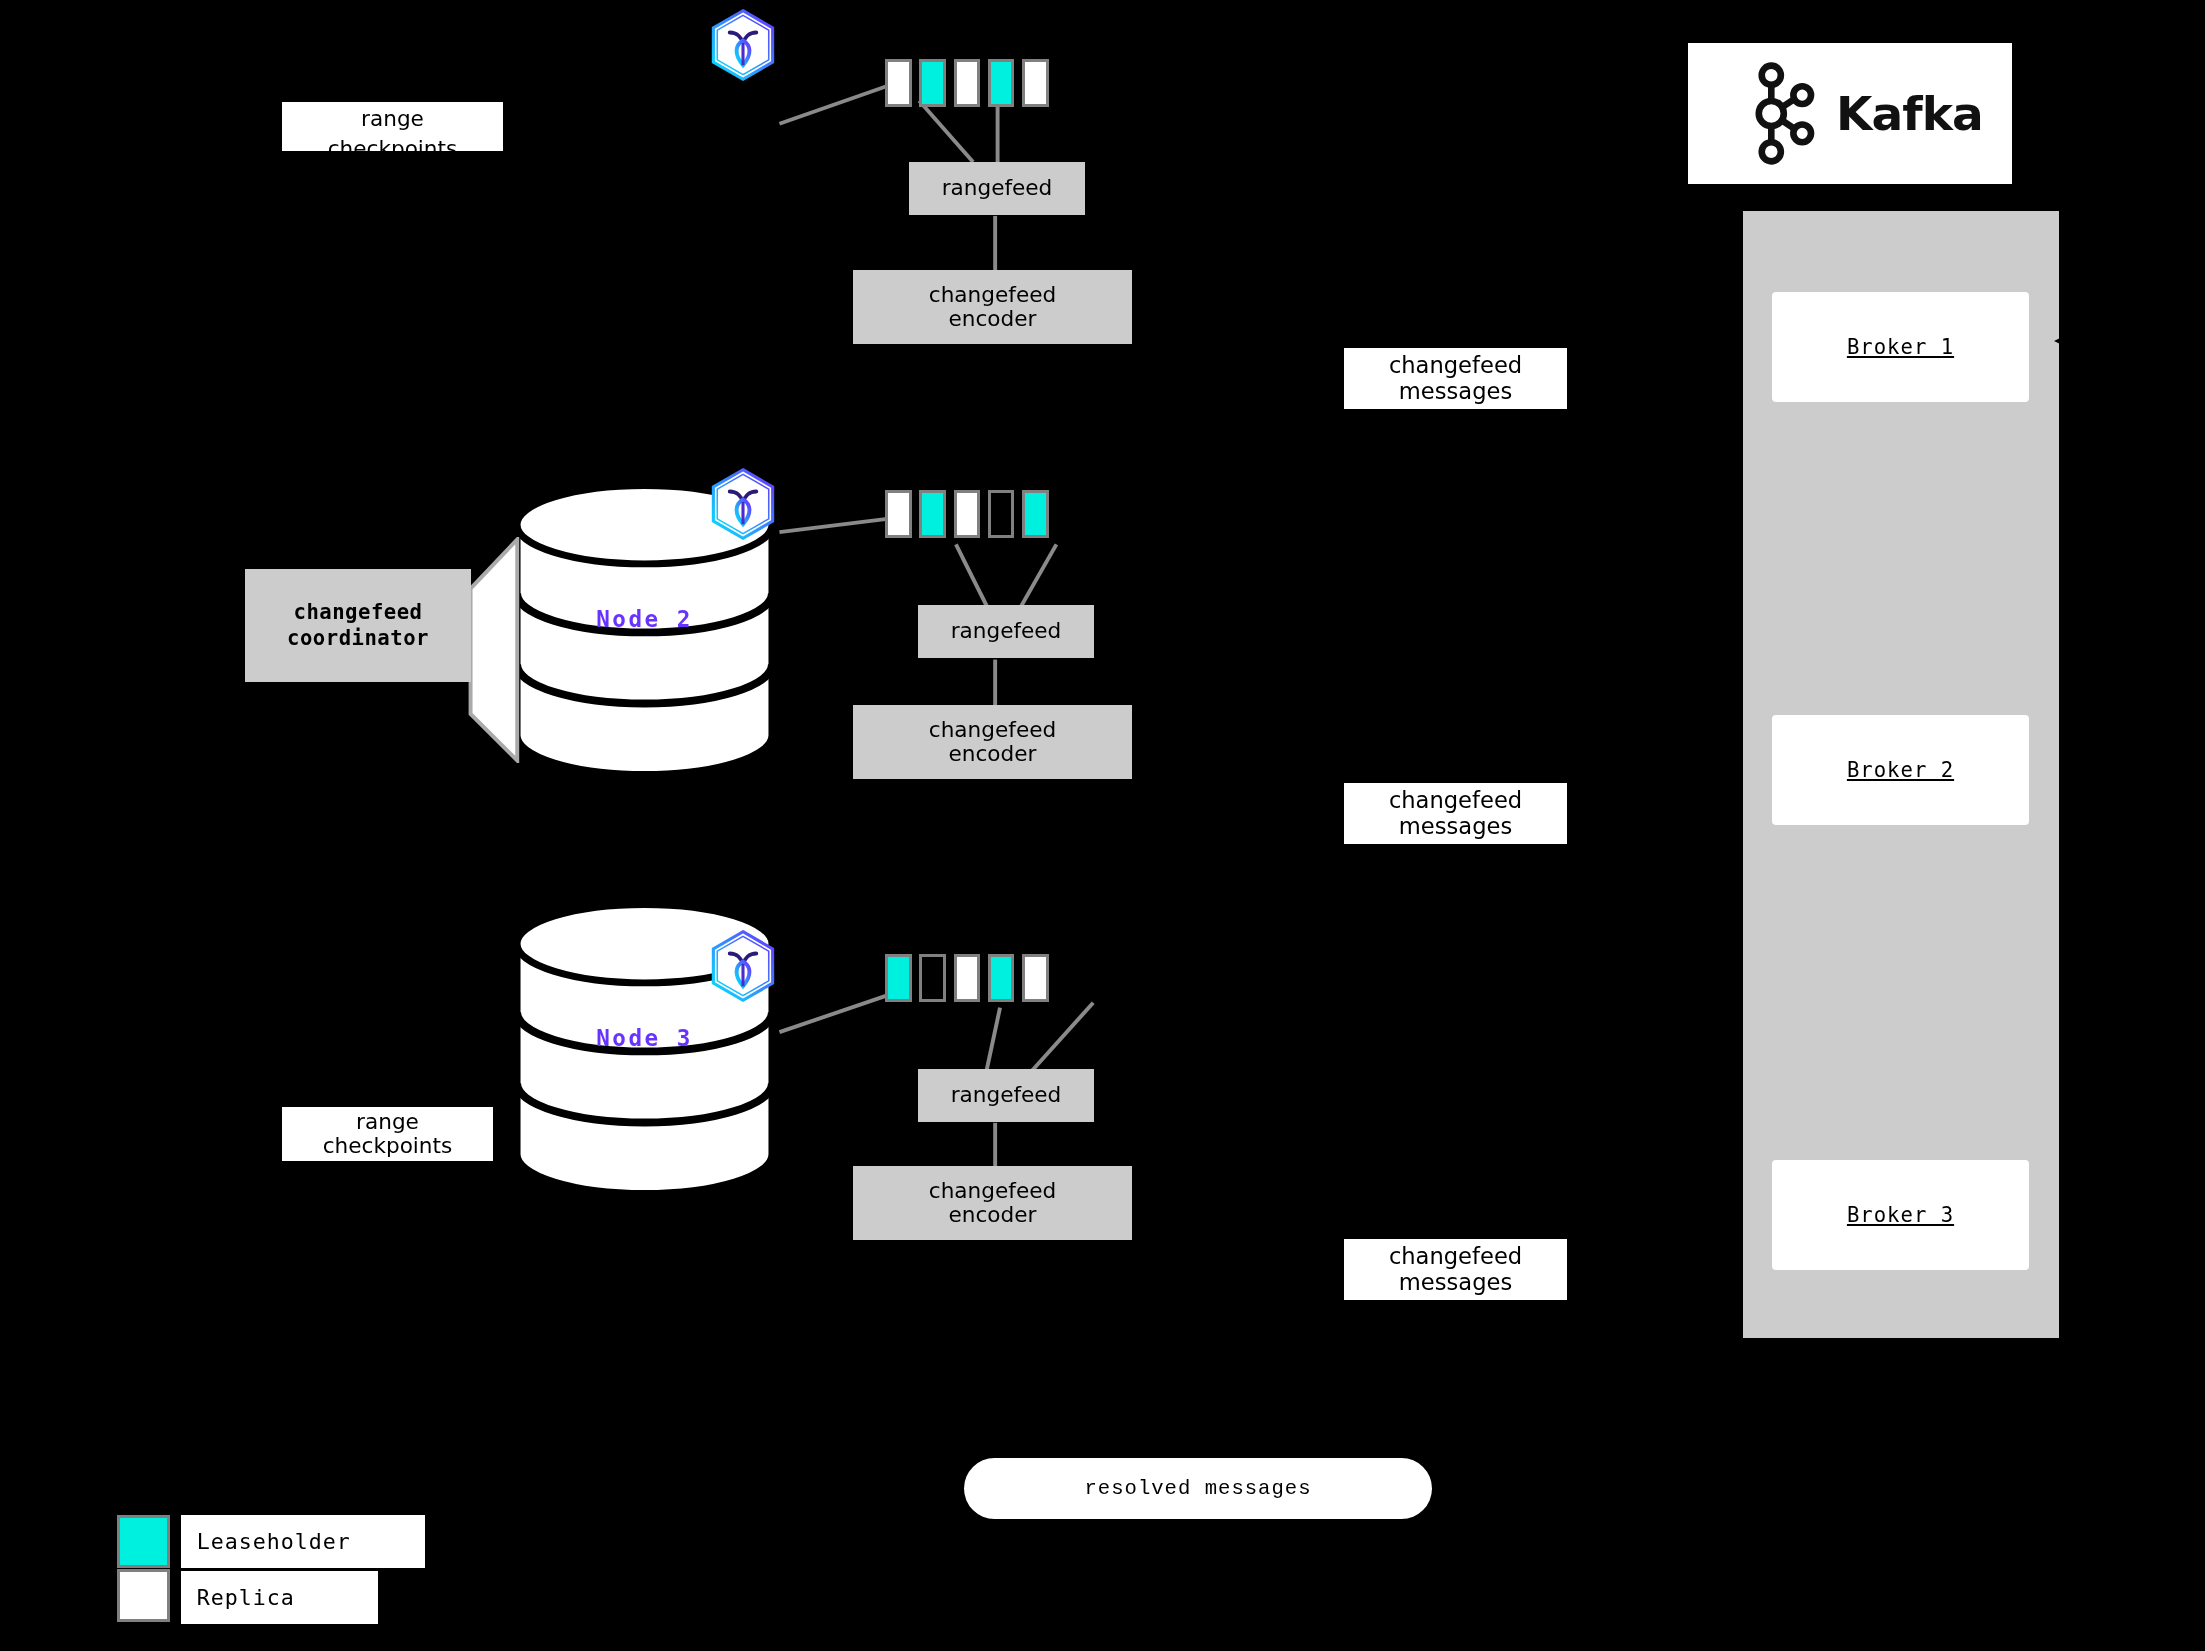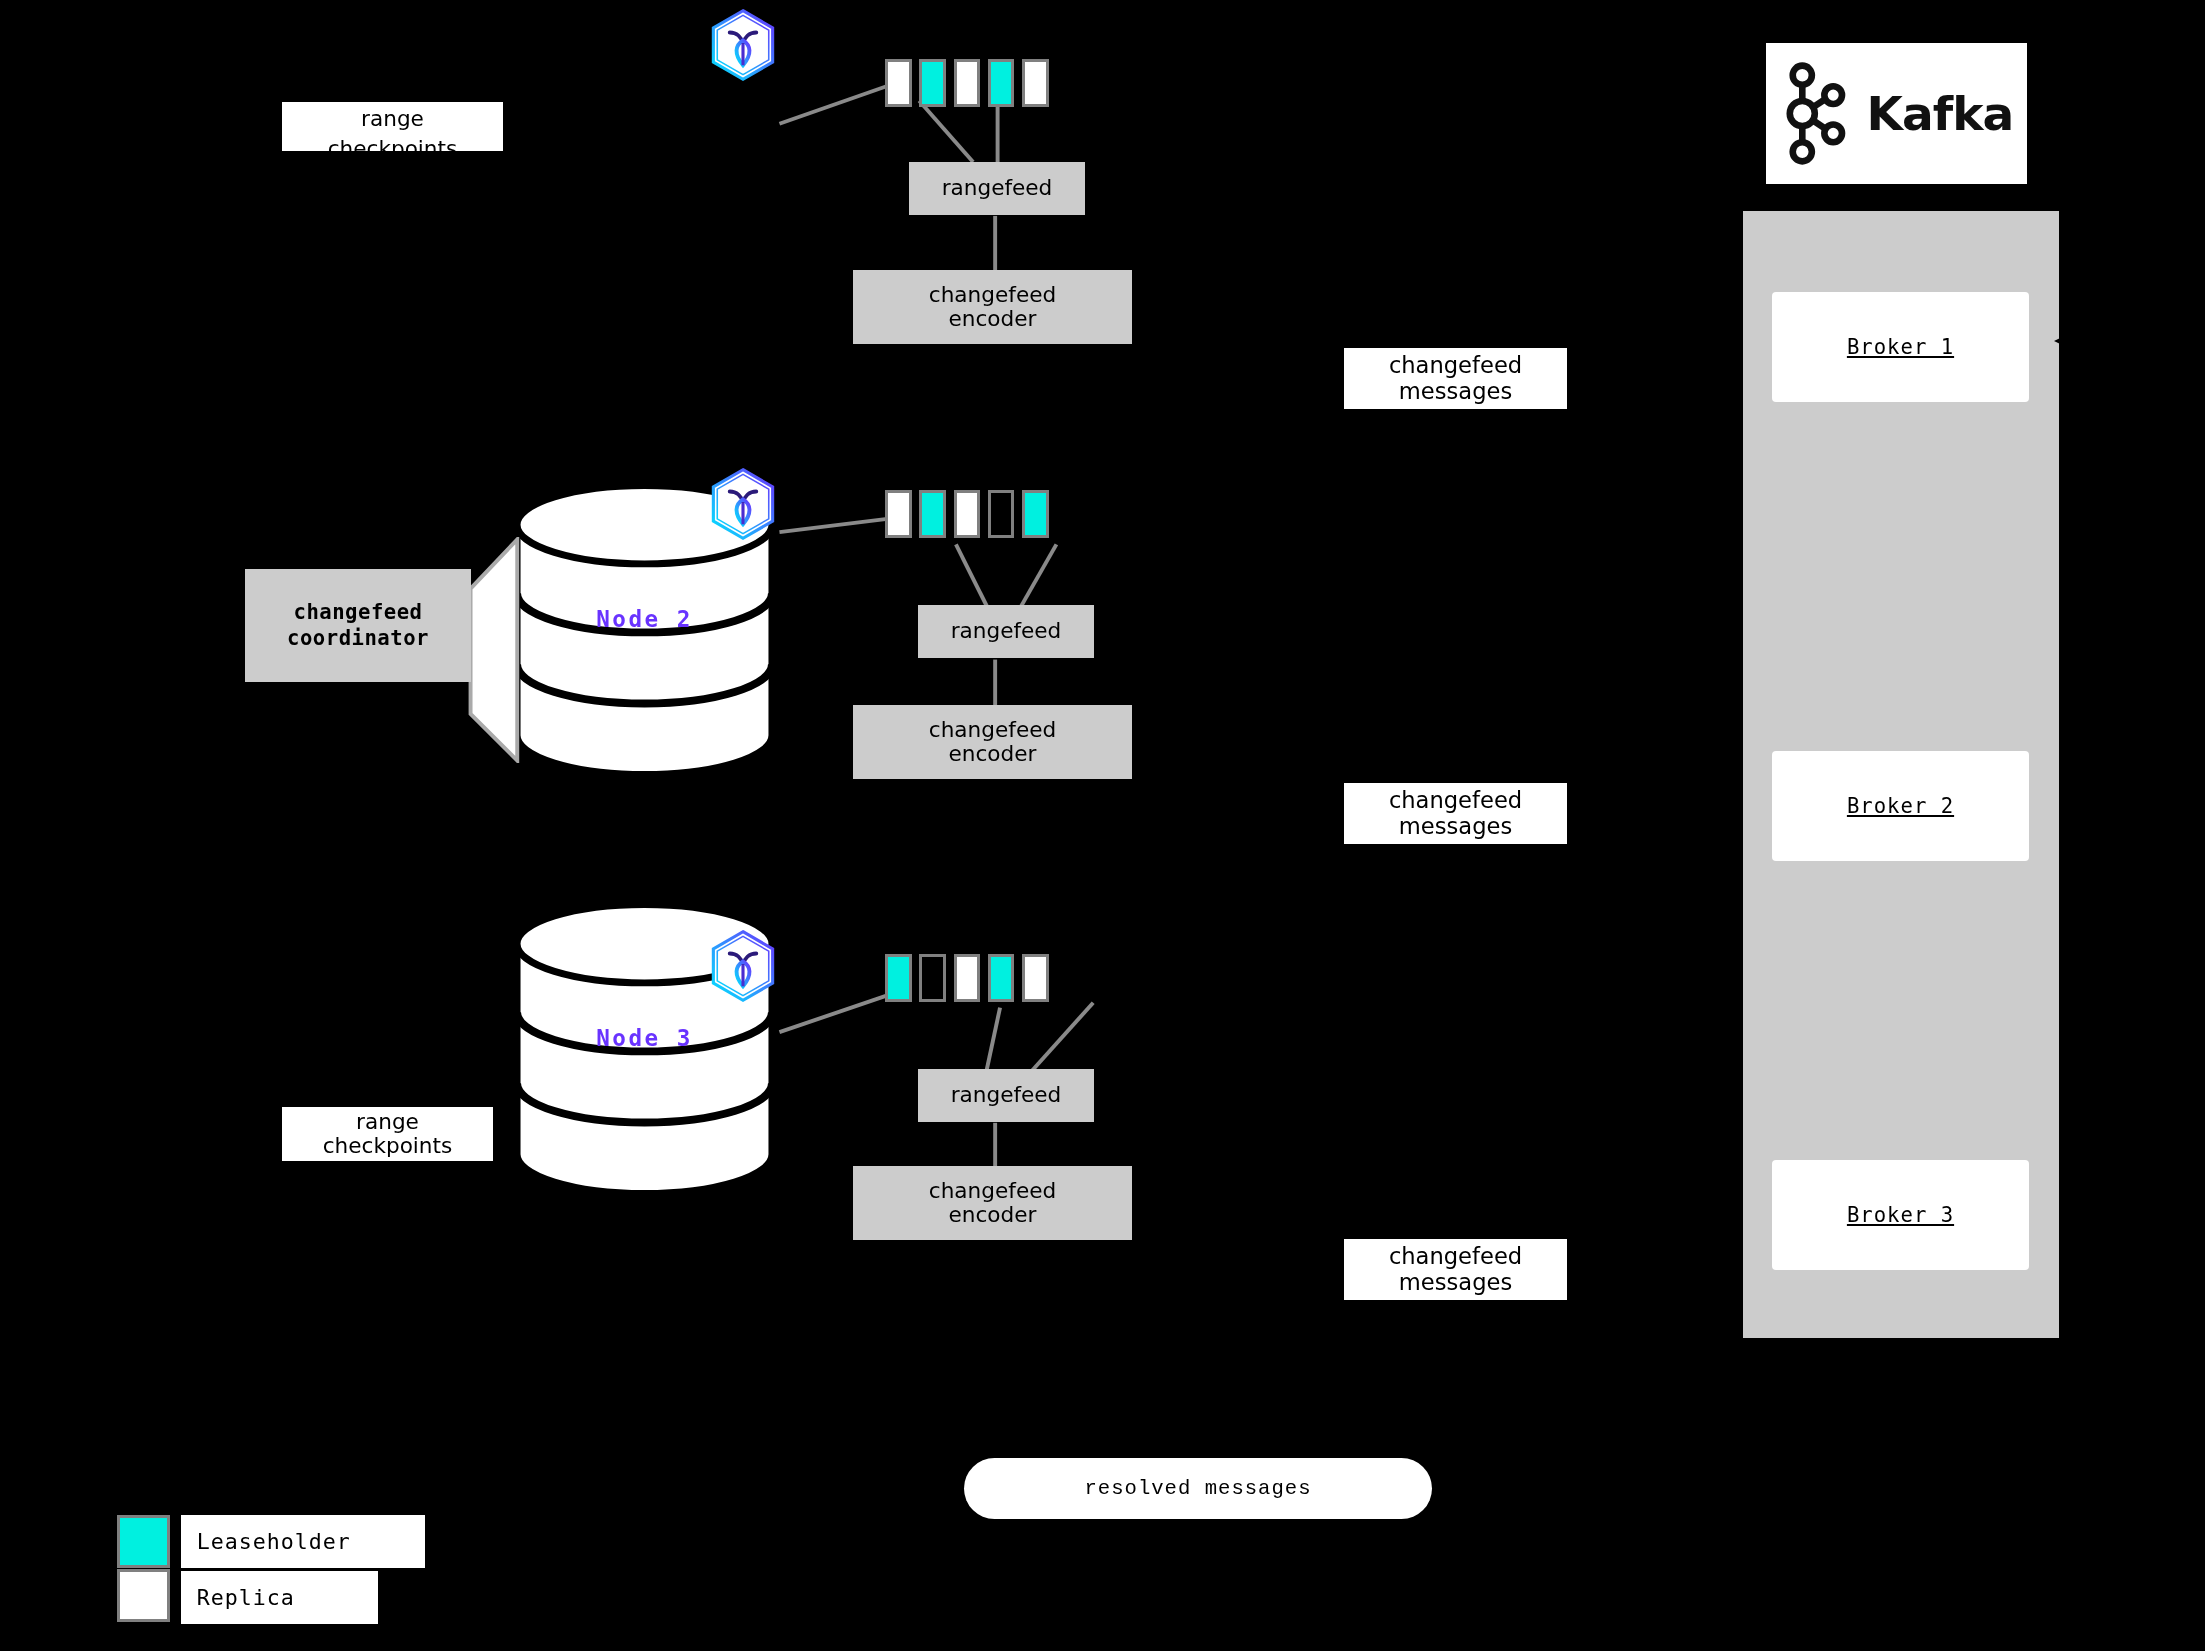--- a/index.html
+++ b/index.html
@@ -218,38 +218,38 @@
   </div>
   <div class="abs whitebox" style="left:1344px;top:783px;width:223px;height:61px;font-size:22.6px;flex-direction:column;">
     <span>changefeed</span>
     <span>messages</span>
   </div>
   <div class="abs whitebox" style="left:1344px;top:1239px;width:223px;height:61px;font-size:22.6px;flex-direction:column;">
     <span>changefeed</span>
     <span>messages</span>
   </div>
 
-  <div class="abs kafka-logo-box" style="left:1766px;top:43px;width:261px;height:141px;">
+  <div class="abs kafka-logo-box" style="left:1688px;top:43px;width:292px;height:141px;padding-left:32px;">
     <svg width="74" height="103" viewBox="0 0 100 140" xmlns="http://www.w3.org/2000/svg">
       <circle cx="30" cy="18" r="13" fill="none" stroke="#111" stroke-width="9"></circle>
       <circle cx="30" cy="70" r="17" fill="none" stroke="#111" stroke-width="9"></circle>
       <circle cx="30" cy="122" r="13" fill="none" stroke="#111" stroke-width="9"></circle>
       <circle cx="72" cy="45" r="12" fill="none" stroke="#111" stroke-width="9"></circle>
       <circle cx="72" cy="97" r="12" fill="none" stroke="#111" stroke-width="9"></circle>
       <line x1="30" y1="31" x2="30" y2="53" stroke="#111" stroke-width="9"></line>
       <line x1="30" y1="87" x2="30" y2="109" stroke="#111" stroke-width="9"></line>
       <line x1="44" y1="62" x2="62" y2="50" stroke="#111" stroke-width="9"></line>
       <line x1="44" y1="79" x2="62" y2="91" stroke="#111" stroke-width="9"></line>
     </svg>
     <span class="kafka-word">Kafka</span>
   </div>
 
   <div class="abs kafka-panel" style="left:1743px;top:211px;width:316px;height:1127px;">
     <div class="broker" style="left:29px;top:81px;width:257px;height:110px;">Broker 1</div>
-    <div class="broker" style="left:29px;top:504px;width:257px;height:110px;margin-top:36px;">Broker 2</div>
+    <div class="broker" style="left:29px;top:504px;width:257px;height:110px;">Broker 2</div>
     <div class="broker" style="left:29px;top:949px;width:257px;height:110px;">Broker 3</div>
   </div>
 
   <svg class="abs" style="left:2054px;top:324px;" width="34" height="34" viewBox="0 0 70 70" xmlns="http://www.w3.org/2000/svg">
     <polygon points="0,35 48,12 38,35 48,58" fill="#000"></polygon>
   </svg>
 
   <div class="pill" style="left:964px;top:1458px;width:468px;height:61px;">resolved messages</div>
 
   <div class="legend-sw" style="left:117px;top:1515px;background:#00f0e0;"></div>

